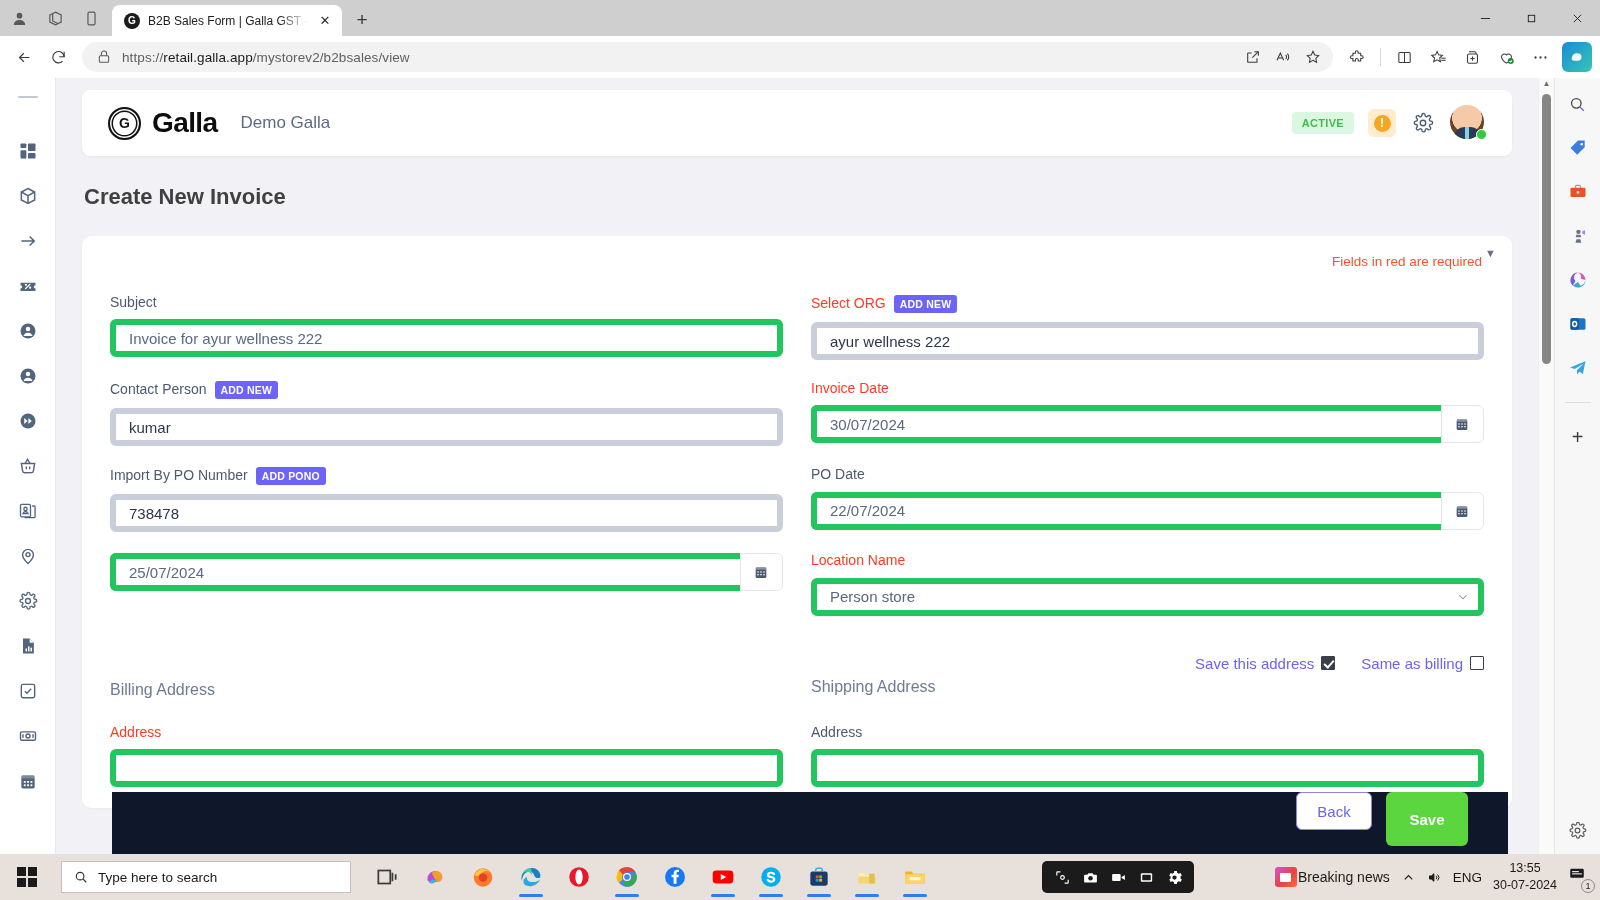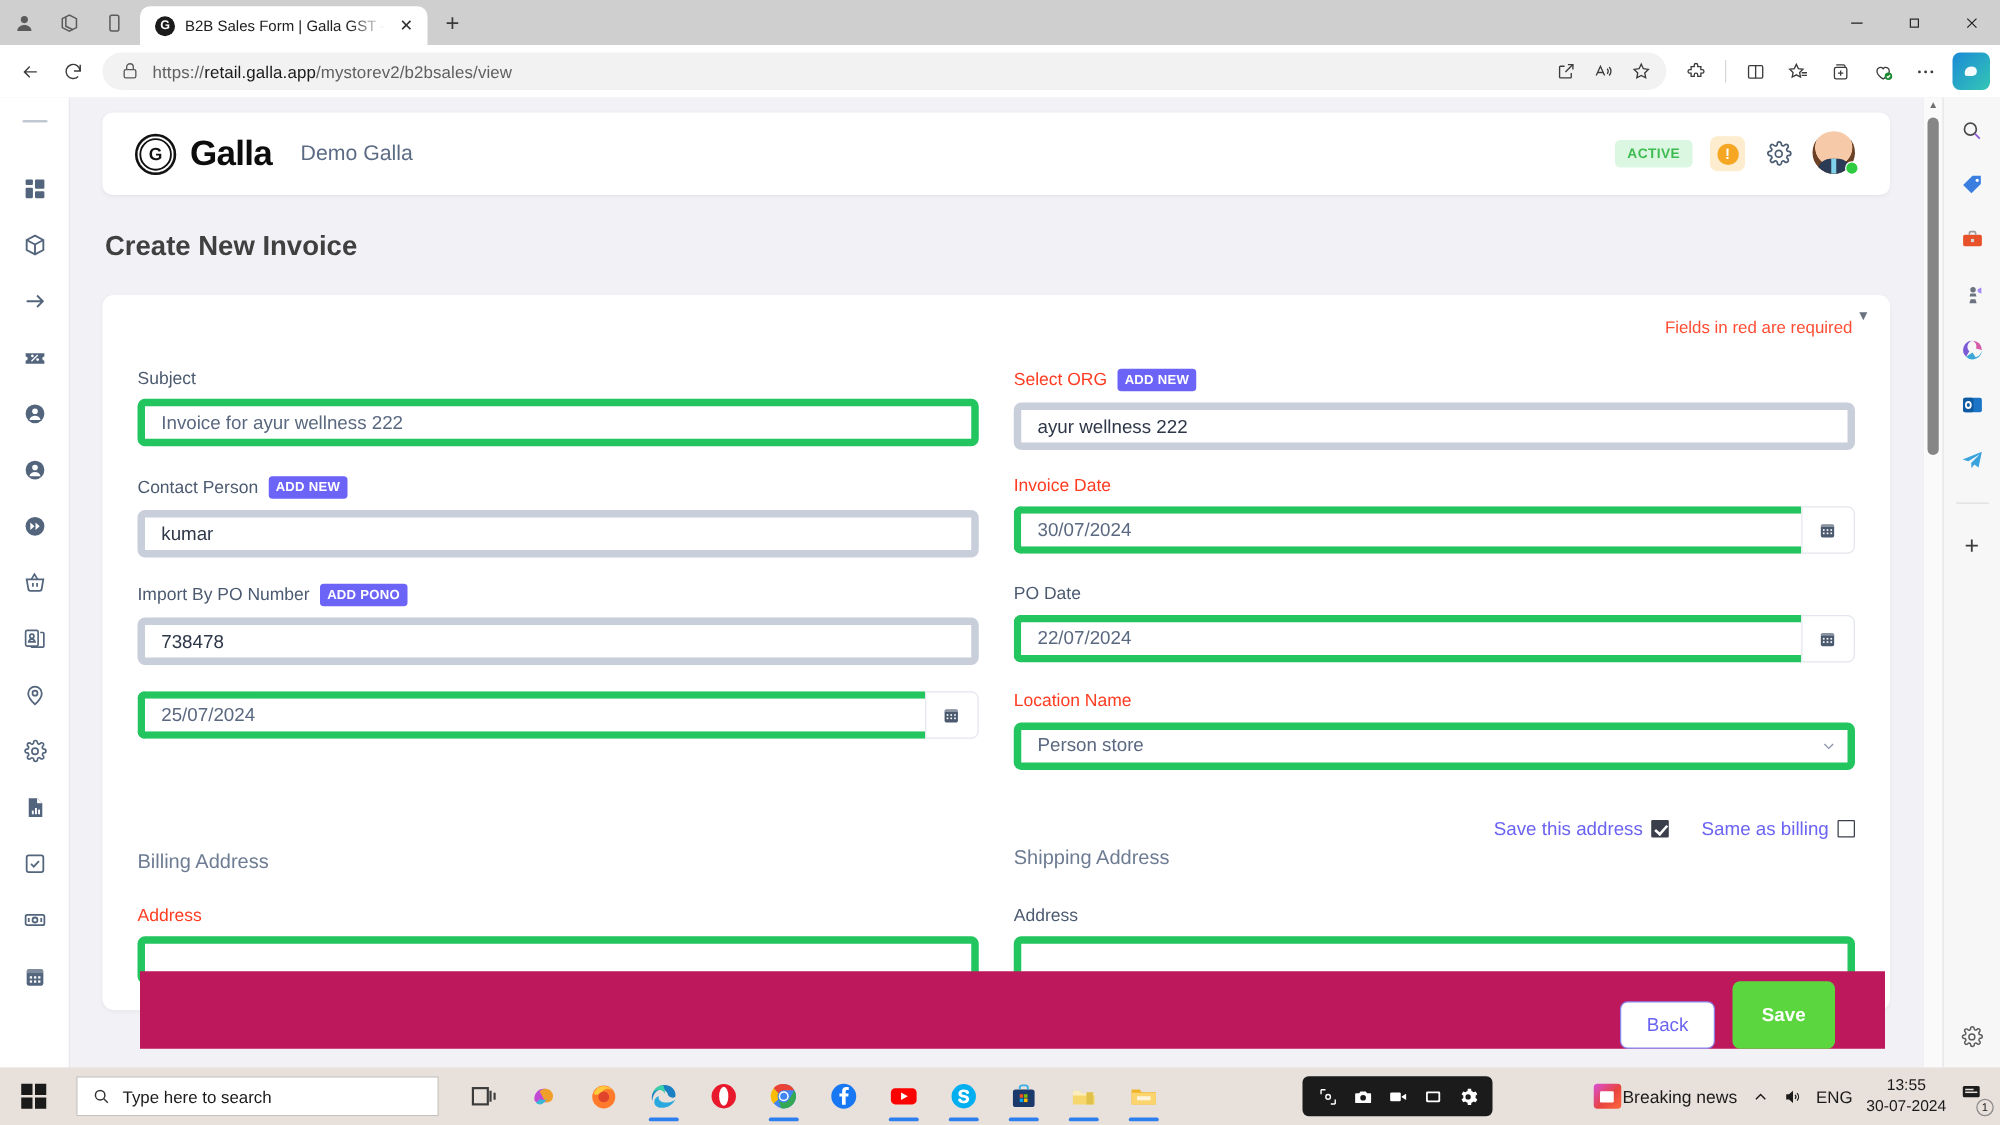--- a/index.html
+++ b/index.html
@@ -195,22 +195,22 @@
   .cb { width: 14px; height: 14px; border: 1.4px solid #3a3f4b; border-radius: 1px; background:#fff; display:block; }
   .cb.checked { background: #3a3f4b; position: relative; }
   .cb.checked::after {
     content:''; position: absolute; left: 4px; top: 1px; width: 4px; height: 8px;
     border: solid #fff; border-width: 0 2px 2px 0; transform: rotate(42deg);
   }
   .section-head { font-size: 16px; color: #6d7c92; margin: 14px 0 26px 0; }
 
   
   .footerbar {
-    position: absolute; left: 56px; right: 30px; bottom: 15px; height: 62px;
-    background: #be185d; display: flex; align-items: flex-end; justify-content: flex-end;
+    position: absolute; left: 56px; right: 30px; bottom: 0; height: 62px;
+    background: #0f172a; display: flex; align-items: flex-start; justify-content: flex-end;
     gap: 14px; padding-right: 40px; z-index: 6;
   }
   .btn-back {
     min-width: 76px; height: 38px; border: 1px solid #8a86f0; border-radius: 6px;
     background: #fff; color: #6b63f2; font-size: 15px;
     display: flex; align-items: center; justify-content: center; padding: 0 18px;
   }
   .btn-save {
     min-width: 82px; height: 54px; border: none; border-radius: 6px;
     background: #5cd63f; color: #fff; font-size: 15px; font-weight: 600;

